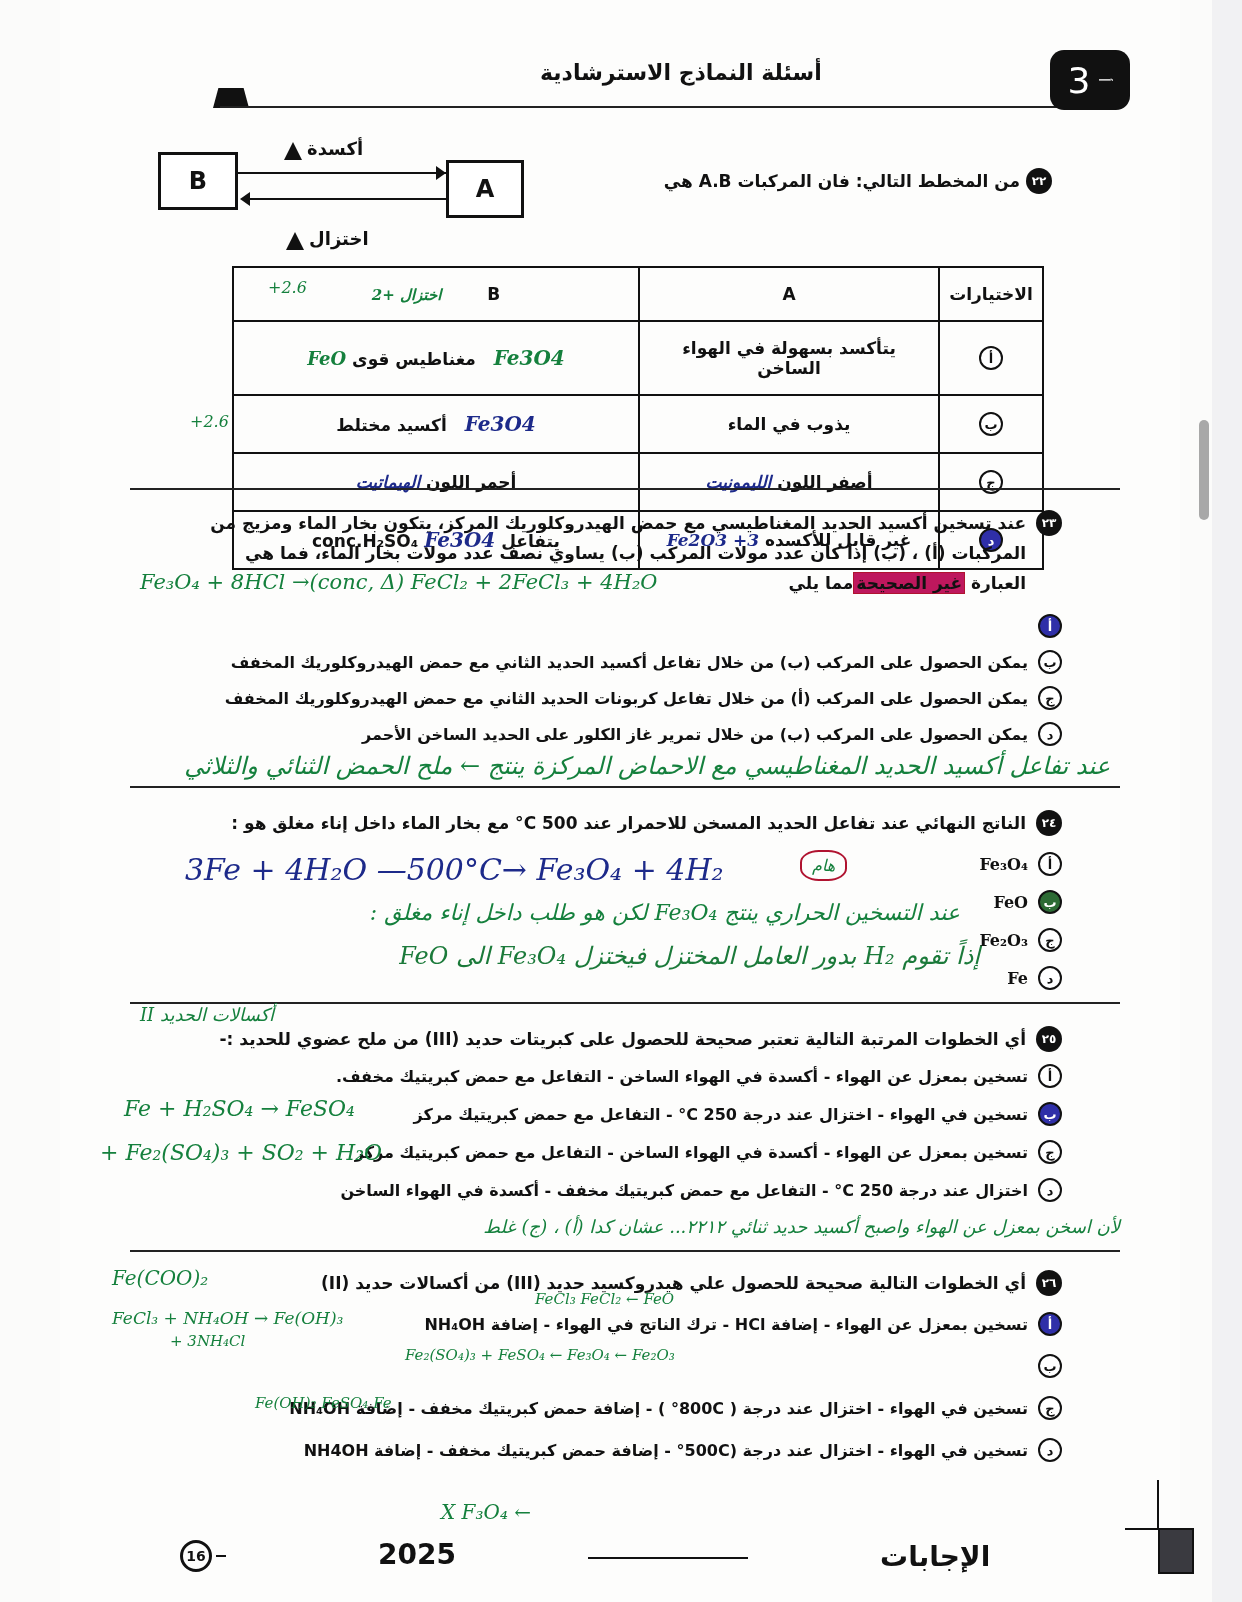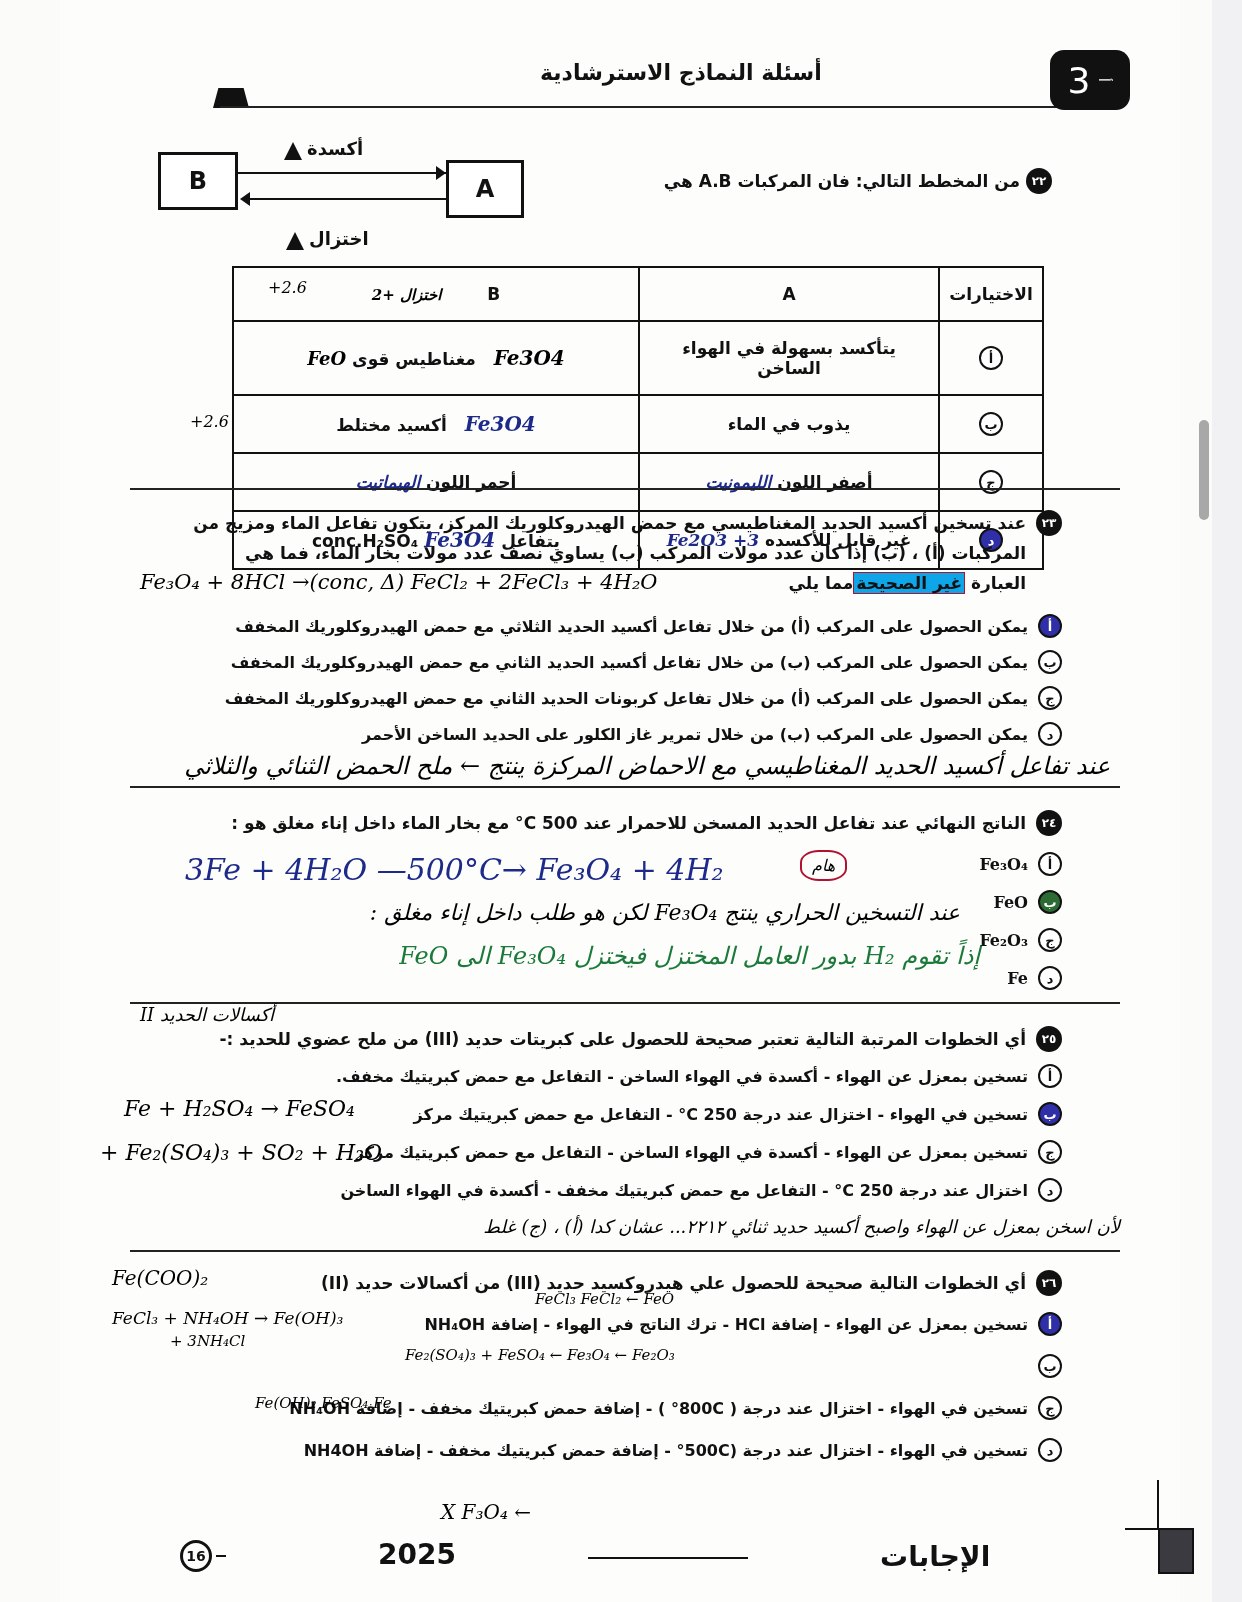--- a/index.html
+++ b/index.html
@@ -24,24 +24,24 @@
 
   
   .box { border: 3px solid #111; background: #fff; display: flex; align-items: center; justify-content: center; font-size: 24px; font-weight: bold; }
   .arrow { height: 2px; background: #111; }
   .lbl { font-size: 18px; font-weight: bold; }
   .tri { display:inline-block; width:0; height:0; border-left:9px solid transparent; border-right:9px solid transparent; border-bottom:18px solid #111; vertical-align: middle; margin-left: 4px; }
 
   .qtext { font-size: 17px; font-weight: bold; line-height: 30px; }
   table.q22 { border-collapse: collapse; font-size: 17px; font-weight: bold; }
   table.q22 td, table.q22 th { border: 2px solid #111; height: 35px; padding: 16px 8px; text-align: center; }
-  .hw { font-family: "DejaVu Serif", serif; font-style: italic; color: #000000; }
+  .hw { font-family: "DejaVu Serif", serif; font-style: italic; color: #15803d; }
   .hw-green { font-family: "DejaVu Serif", serif; font-style: italic; color: #1b7a3a; }
   .hw-blue { font-family: "DejaVu Serif", serif; font-style: italic; color: #1d2a8a; }
-  .highlight { background: #0ea5e9; border: 1.5px solid #b01330; padding: 0 2px; }
+  .highlight { background: #be185d; border: 1.5px solid #b01330; padding: 0 2px; }
 
   .line-item { font-size: 16px; font-weight: bold; display: flex; align-items: center; gap: 10px; direction: rtl; }
 
   .scrollbar { left: 1199px; top: 420px; width: 10px; height: 100px; background: #a8a8a8; border-radius: 5px; }
   .scroll-track { left: 1212px; top: 0; width: 30px; height: 1602px; background: #f1f1f3; }
   .corner-box { left: 1098px; top: 1528px; width: 36px; height: 46px; background: #3a3a40; border: 2px solid #111; }
   .corner-vline { left: 1097px; top: 1480px; width: 2px; height: 50px; background: #111; }
   .corner-hline { left: 1065px; top: 1528px; width: 34px; height: 2px; background: #111; }
 </style>
 </head>
@@ -113,34 +113,33 @@
   </tbody>
     </table>
   <span class="hw abs" style="left:208px;top:278px;font-size:16px;">+2.6</span>
   <span class="hw abs" style="left:130px;top:412px;font-size:16px;">+2.6</span>
 
   <div class="sep abs" style="left:70px;top:488px;width:990px;"></div>
 
   <div class="abs rtl qtext" style="right:118px;top:508px;width:900px;">
     <div style="display:flex;gap:10px;align-items:center;">
       <span class="qnum">٢٣</span>
-      <span>عند تسخين أكسيد الحديد المغناطيسي مع حمض الهيدروكلوريك المركز، يتكون تفاعل الماء ومزيج من</span>
+      <span>عند تسخين أكسيد الحديد المغناطيسي مع حمض الهيدروكلوريك المركز، يتكون بخار الماء ومزيج من</span>
     </div>
     <div style="padding-right:36px;">المركبات (أ) ، (ب) إذا كان عدد مولات المركب (ب) يساوي نصف عدد مولات بخار الماء، فما هي</div>
     <div style="padding-right:36px;">
       <span>العبارة</span>
       <span class="highlight">غير الصحيحة</span><span>مما يلي</span>
     </div>
   </div>
   <div class="hw abs" style="left:80px;top:570px;font-size:21px;">Fe₃O₄ + 8HCl →(conc, Δ) FeCl₂ + 2FeCl₃ + 4H₂O</div>
 
   <div class="abs" style="right:118px;top:614px;width:960px;display:flex;flex-direction:column;gap:12px;">
     <div class="line-item">
         <span class="opt marked">أ</span>
-        <span>يمكن الحصول على المركب (أ) من خلال تفاعل أكسيد الحديد الثلاثي مع حمض الهيدروكلوريك المخفف</span>
       </div>
     <div class="line-item">
         <span class="opt">ب</span>
         <span>يمكن الحصول على المركب (ب) من خلال تفاعل أكسيد الحديد الثاني مع حمض الهيدروكلوريك المخفف</span>
       </div>
     <div class="line-item">
         <span class="opt">ج</span>
         <span>يمكن الحصول على المركب (أ) من خلال تفاعل كربونات الحديد الثاني مع حمض الهيدروكلوريك المخفف</span>
       </div>
     <div class="line-item">

